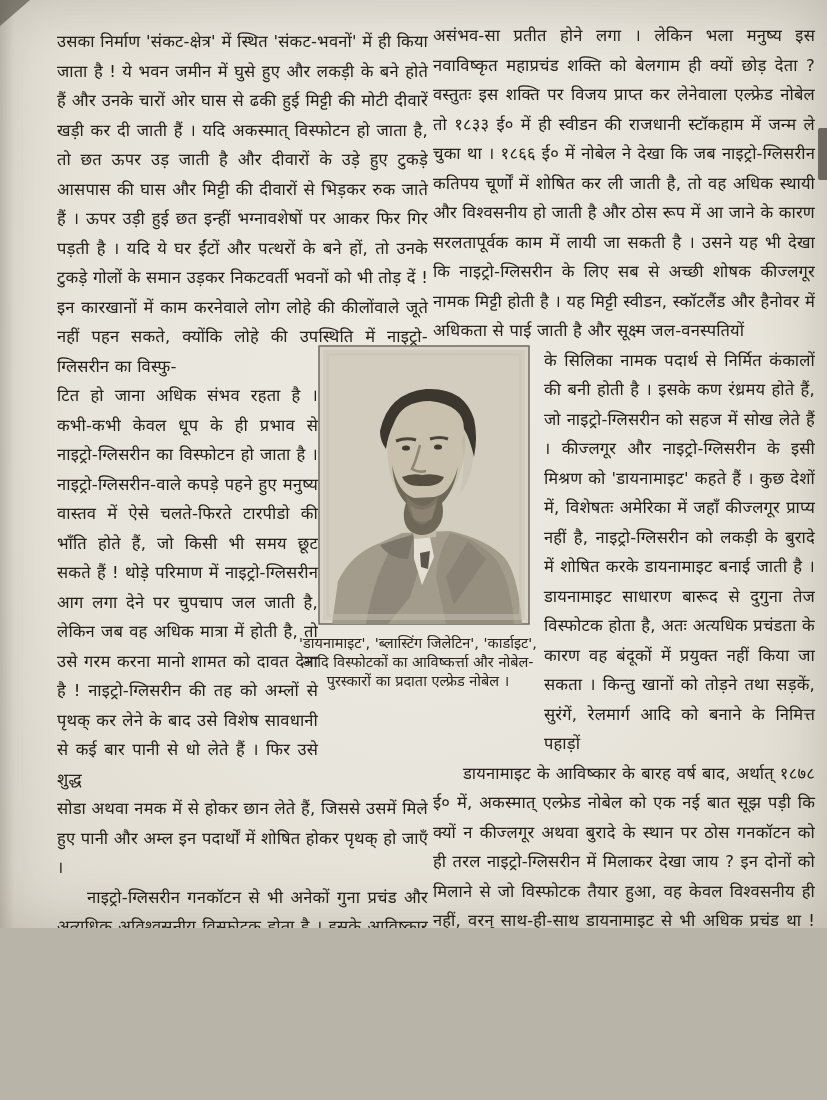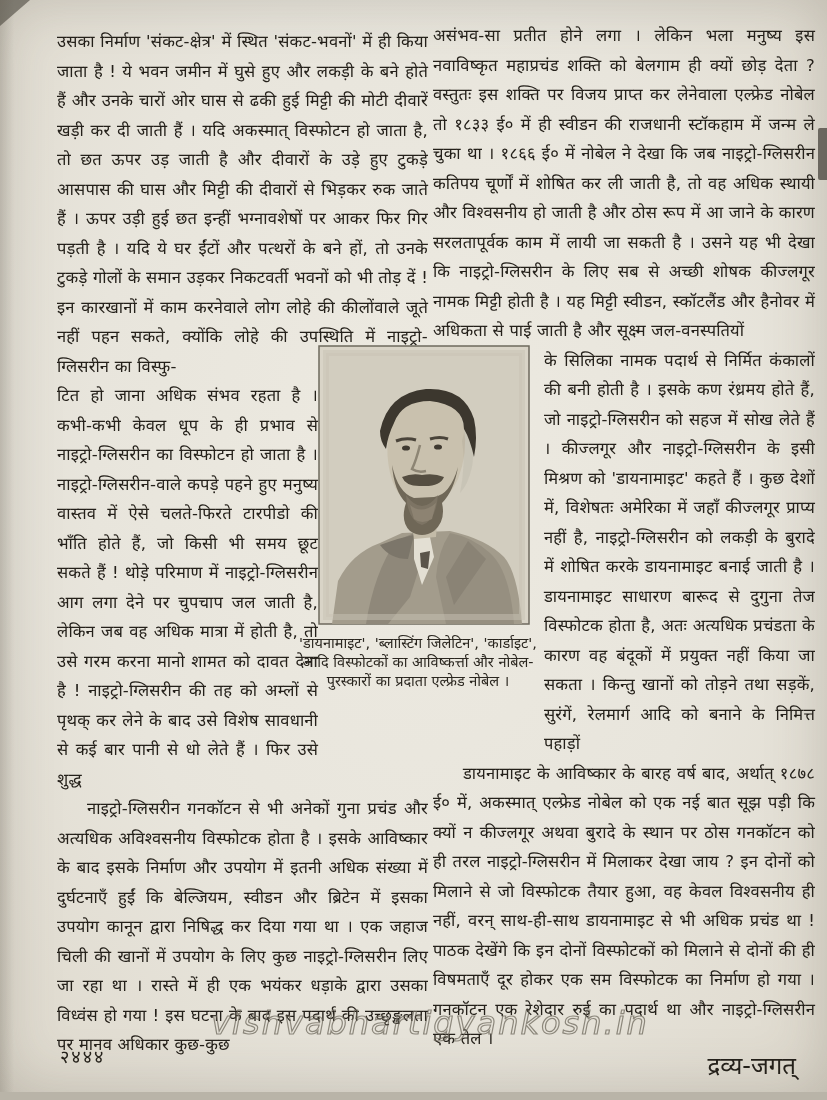--- a/index.html
+++ b/index.html
@@ -2,21 +2,21 @@
 <html><head>
 <meta charset="utf-8">
 <style>
   html,body{margin:0;padding:0;}
   body{
     width:827px;height:1100px;
     font-family:"DejaVu Sans","Liberation Sans",sans-serif;
     background:#b9b4a8;
   }
   .page{
-    position:relative;width:827px;height:1092px;overflow:hidden;
+    position:relative;width:827px;height:928px;overflow:hidden;
     background:radial-gradient(ellipse at 50% 42%, #edeae1 0%, #e8e5dc 55%, #ded9cd 100%);
     color:#24201a;
     box-shadow:inset 0 0 60px rgba(90,84,70,.25);
   }
   
   .corner-shadow{
     position:absolute;left:0;top:0;width:0;height:0;
     border-top:26px solid rgba(60,56,48,.55);
     border-right:30px solid transparent;
   }
@@ -60,20 +60,21 @@
 
 <div class="page">
 
   <div class="corner-shadow"></div>
   <div class="left-edge-shade"></div>
   <div class="edge-mark"></div>
 
   <div class="col" id="left-col">
     <p class="seg">उसका निर्माण 'संकट-क्षेत्र' में स्थित 'संकट-भवनों' में ही किया जाता है ! ये भवन जमीन में घुसे हुए और लकड़ी के बने होते हैं और उनके चारों ओर घास से ढकी हुई मिट्टी की मोटी दीवारें खड़ी कर दी जाती हैं । यदि अकस्मात् विस्फोटन हो जाता है, तो छत ऊपर उड़ जाती है और दीवारों के उड़े हुए टुकड़े आसपास की घास और मिट्टी की दीवारों से भिड़कर रुक जाते हैं । ऊपर उड़ी हुई छत इन्हीं भग्नावशेषों पर आकर फिर गिर पड़ती है । यदि ये घर ईंटों और पत्थरों के बने हों, तो उनके टुकड़े गोलों के समान उड़कर निकटवर्ती भवनों को भी तोड़ दें ! इन कारखानों में काम करनेवाले लोग लोहे की कीलोंवाले जूते नहीं पहन सकते, क्योंकि लोहे की उपस्थिति में नाइट्रो-ग्लिसरीन का विस्फु-</p>
     <p class="seg narrow-left">टित हो जाना अधिक संभव रहता है । कभी-कभी केवल धूप के ही प्रभाव से नाइट्रो-ग्लिसरीन का विस्फोटन हो जाता है । नाइट्रो-ग्लिसरीन-वाले कपड़े पहने हुए मनुष्य वास्तव में ऐसे चलते-फिरते टारपीडो की भाँति होते हैं, जो किसी भी समय छूट सकते हैं ! थोड़े परिमाण में नाइट्रो-ग्लिसरीन आग लगा देने पर चुपचाप जल जाती है, लेकिन जब वह अधिक मात्रा में होती है, तो उसे गरम करना मानो शामत को दावत देना है ! नाइट्रो-ग्लिसरीन की तह को अम्लों से पृथक् कर लेने के बाद उसे विशेष सावधानी से कई बार पानी से धो लेते हैं । फिर उसे शुद्ध</p>
+    <p class="seg">सोडा अथवा नमक में से होकर छान लेते हैं, जिससे उसमें मिले हुए पानी और अम्ल इन पदार्थों में शोषित होकर पृथक् हो जाएँ ।</p>
     <p class="seg para-indent">नाइट्रो-ग्लिसरीन गनकॉटन से भी अनेकों गुना प्रचंड और अत्यधिक अविश्वसनीय विस्फोटक होता है । इसके आविष्कार के बाद इसके निर्माण और उपयोग में इतनी अधिक संख्या में दुर्घटनाएँ हुईं कि बेल्जियम, स्वीडन और ब्रिटेन में इसका उपयोग कानून द्वारा निषिद्ध कर दिया गया था । एक जहाज चिली की खानों में उपयोग के लिए कुछ नाइट्रो-ग्लिसरीन लिए जा रहा था । रास्ते में ही एक भयंकर धड़ाके द्वारा उसका विध्वंस हो गया ! इस घटना के बाद इस पदार्थ की उच्छृङ्खलता पर मानव अधिकार कुछ-कुछ</p>
   </div>
 
   <div class="col" id="right-col">
     <p class="seg">असंभव-सा प्रतीत होने लगा । लेकिन भला मनुष्य इस नवाविष्कृत महाप्रचंड शक्ति को बेलगाम ही क्यों छोड़ देता ? वस्तुतः इस शक्ति पर विजय प्राप्त कर लेनेवाला एल्फ्रेड नोबेल तो १८३३ ई० में ही स्वीडन की राजधानी स्टॉकहाम में जन्म ले चुका था । १८६६ ई० में नोबेल ने देखा कि जब नाइट्रो-ग्लिसरीन कतिपय चूर्णों में शोषित कर ली जाती है, तो वह अधिक स्थायी और विश्वसनीय हो जाती है और ठोस रूप में आ जाने के कारण सरलतापूर्वक काम में लायी जा सकती है । उसने यह भी देखा कि नाइट्रो-ग्लिसरीन के लिए सब से अच्छी शोषक कीज्लगूर नामक मिट्टी होती है । यह मिट्टी स्वीडन, स्कॉटलैंड और हैनोवर में अधिकता से पाई जाती है और सूक्ष्म जल-वनस्पतियों</p>
     <p class="seg narrow-right">के सिलिका नामक पदार्थ से निर्मित कंकालों की बनी होती है । इसके कण रंध्रमय होते हैं, जो नाइट्रो-ग्लिसरीन को सहज में सोख लेते हैं । कीज्लगूर और नाइट्रो-ग्लिसरीन के इसी मिश्रण को 'डायनामाइट' कहते हैं । कुछ देशों में, विशेषतः अमेरिका में जहाँ कीज्लगूर प्राप्य नहीं है, नाइट्रो-ग्लिसरीन को लकड़ी के बुरादे में शोषित करके डायनामाइट बनाई जाती है । डायनामाइट साधारण बारूद से दुगुना तेज विस्फोटक होता है, अतः अत्यधिक प्रचंडता के कारण वह बंदूकों में प्रयुक्त नहीं किया जा सकता । किन्तु खानों को तोड़ने तथा सड़कें, सुरंगें, रेलमार्ग आदि को बनाने के निमित्त पहाड़ों</p>
     <p class="seg para-indent">डायनामाइट के आविष्कार के बारह वर्ष बाद, अर्थात् १८७८ ई० में, अकस्मात् एल्फ्रेड नोबेल को एक नई बात सूझ पड़ी कि क्यों न कीज्लगूर अथवा बुरादे के स्थान पर ठोस गनकॉटन को ही तरल नाइट्रो-ग्लिसरीन में मिलाकर देखा जाय ? इन दोनों को मिलाने से जो विस्फोटक तैयार हुआ, वह केवल विश्वसनीय ही नहीं, वरन् साथ-ही-साथ डायनामाइट से भी अधिक प्रचंड था ! पाठक देखेंगे कि इन दोनों विस्फोटकों को मिलाने से दोनों की ही विषमताएँ दूर होकर एक सम विस्फोटक का निर्माण हो गया । गनकॉटन एक रेशेदार रुई का पदार्थ था और नाइट्रो-ग्लिसरीन एक तेल ।</p>
   </div>
 
   <div class="figure">

